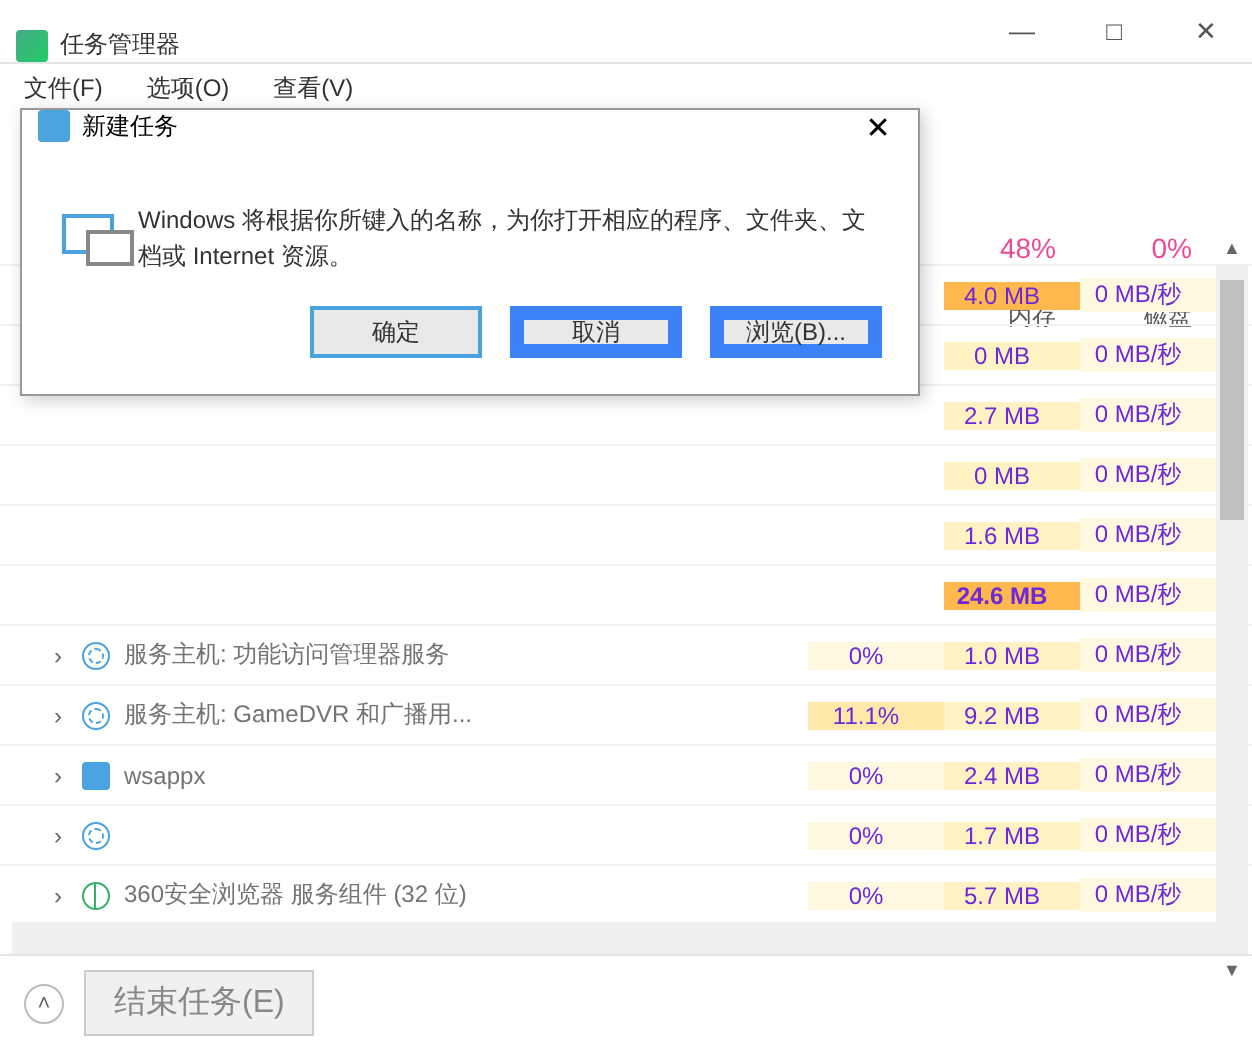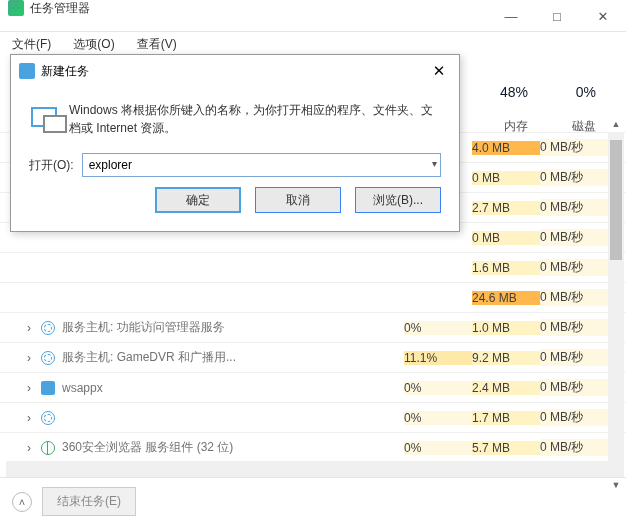--- a/index.html
+++ b/index.html
@@ -1,37 +1,37 @@
 <!DOCTYPE html>
 <html><head>
 <meta charset="utf-8">
 <style>
   * { box-sizing: border-box; margin: 0; padding: 0; font-family: "Microsoft YaHei", "Segoe UI", sans-serif; }
   body { background: #fff; width: 626px; height: 525px; position: relative; overflow: hidden; }
   
-  .titlebar { height: 32px; display: flex; align-items: flex-start; border-bottom: 1px solid #e5e5e5; }
+  .titlebar { height: 32px; display: flex; align-items: flex-end; border-bottom: 1px solid #e5e5e5; }
   .titlebar .icon { width: 16px; height: 16px; margin: 0 6px 0 8px; background: linear-gradient(135deg,#4a8,#2c6); border-radius:2px; }
   .titlebar .title { flex:1; font-size:12px; color:#333; }
   .win-btns { display:flex; }
   .win-btn { width:46px; height:32px; display:flex; align-items:center; justify-content:center; font-size:13px; color:#555; }
   
   .menubar { height:24px; display:flex; align-items:center; padding-left:6px; font-size:12px; color:#333; gap:10px; }
   .menubar span { padding:2px 6px; }
   
   .content { position:relative; height:calc(525px - 32px - 24px - 48px); }
   
   .headers { position:absolute; right:20px; top:28px; display:flex; text-align:right; }
   .hcol { width:68px; padding-right:10px; }
-  .hcol .pct { font-size:14px; color:#0f172a; }
+  .hcol .pct { font-size:14px; color:#ec4899;margin-top:32px; }
   .hcol .lab { font-size:12px; color:#555; margin-top:18px; }
   
   .rows { position:absolute; top:76px; left:0; right:0; }
   .row { height:30px; display:flex; align-items:center; font-size:12px; border-top:1px solid #f0f0f0; }
   .row .spacer { flex:1; }
-  .cell { width:68px; text-align:left; padding-right:10px; color:#404040; }
+  .cell { width:68px; text-align:center; padding-right:10px; color:#6d28d9; }
   .cell.cpu { background:#fff8e0; }
   .cell.mem { background:#fff3c4; }
   .cell.dsk { background:#fff8e0; }
   .row .exp { width:22px; text-align:center; color:#666; }
   .row .picon { width:16px; height:16px; margin-right:6px; display:inline-flex; align-items:center; justify-content:center; }
   .row .pname { color:#737373; }
   .gear { width:14px; height:14px; border:1.5px solid #4aa3df; border-radius:50%; position:relative; }
   .gear::before { content:""; position:absolute; inset:2px; border:1.5px dashed #4aa3df; border-radius:50%; }
   .shield { width:14px; height:14px; background:#4aa3df; border-radius:2px; }
   .globe { width:14px; height:14px; border:1.5px solid #35b06b; border-radius:50%; position:relative; }
@@ -40,42 +40,42 @@
   .vscroll { position:absolute; right:2px; top:76px; width:16px; bottom:0; background:#f0f0f0; }
   .thumb { position:absolute; left:2px; right:2px; top:8px; height:120px; background:#c0c0c0; }
   .arrow { position:absolute; left:0; right:0; height:16px; display:flex; align-items:center; justify-content:center; color:#666; font-size:9px; }
   .arrow.up{top:-16px} .arrow.dn{bottom:-16px}
   
   .hscroll { position:absolute; bottom:48px; left:6px; right:6px; height:16px; background:#f0f0f0; }
   
   .footer { position:absolute; bottom:0; left:0; right:0; height:48px; border-top:1px solid #e5e5e5; display:flex; align-items:center; padding:0 12px; }
   .footer .chev { width:20px; height:20px; border:1px solid #bbb; border-radius:50%; display:flex; align-items:center; justify-content:center; font-size:11px; color:#666; margin-right:10px; }
   .footer .lbl { font-size:12px; color:#333; flex:1; }
-  .endbtn { padding:5px 14px; font-size:12px; border:1px solid #ccc; background:#f0f0f0; color:#888; }
+  .endbtn { padding:5px 14px; font-size:16px; border:1px solid #ccc; background:#f0f0f0; color:#888; }
   
   
   .dialog { position:absolute; left:10px; top:54px; width:450px; background:#fff; border:1px solid #999; box-shadow:2px 2px 8px rgba(0,0,0,0.2); }
-  .dlg-title { height:32px; display:flex; align-items:center; padding-left:8px; font-size:12px; }
+  .dlg-title { height:32px; display:flex; padding-left:8px; font-size:12px; }
   .dlg-title .dicon { width:16px; height:16px; background:#4aa3df; margin-right:6px; border-radius:2px; }
   .dlg-title .t { flex:1; }
   .dlg-title .x { width:40px; text-align:center; font-size:15px; }
   .dlg-body { padding:14px 18px 18px; font-size:12px; color:#333; }
   .dlg-desc { display:flex; gap:4px; margin-bottom:16px; }
   .runicon { width:36px; height:36px; flex-shrink:0; position:relative; }
   .runicon::before{content:"";position:absolute;left:2px;top:6px;width:22px;height:16px;border:2px solid #4aa3df;background:#fff;}
   .runicon::after{content:"";position:absolute;left:14px;top:14px;width:20px;height:14px;border:2px solid #888;background:#fff;}
   .open-row { display:flex; align-items:center; gap:8px; margin-bottom:10px; }
   .open-row label { }
   .combo { flex:1; position:relative; }
   .combo input { width:100%; height:24px; border:1px solid #7aa7d8; padding:0 20px 0 6px; font-size:12px; outline:none; }
   .combo .dd { position:absolute; right:4px; top:5px; font-size:10px; color:#555; }
   .chk-row { display:flex; align-items:center; gap:6px; margin-left:48px; margin-bottom:22px; }
   .chk { width:13px; height:13px; border:1px solid #888; }
   .btns { display:flex; justify-content:flex-end; gap:14px; }
-  .btn { width:86px; height:26px; border:1px solid #3b82f6; background:#e9e9e9; font-size:12px; display:flex; align-items:center; justify-content:center; }
+  .btn { width:86px; height:26px; border:7px solid #3b82f6; background:#e9e9e9; font-size:12px; display:flex; align-items:center; justify-content:center; }
   .btn.default { border:2px solid #4aa3df; }
 </style>
 </head>
 <body>
 
 <div class="titlebar">
   <div class="icon"></div>
   <div class="title">任务管理器</div>
   <div class="win-btns">
     <div class="win-btn">—</div>
@@ -157,21 +157,21 @@
         <div class="cell dsk">0 MB/秒</div>
         <div style="width: 18px;"></div>
       </div>
       <div class="row">
         <div style="display: flex; align-items: center; padding-left: 18px;">
           <span class="exp"></span>
           <span class="pname"></span>
         </div>
         <div class="spacer"></div>
         <div class="cell cpu "></div>
-        <div class="cell mem" style="background: rgb(255, 184, 77);">24.6 MB</div>
+        <div class="cell mem" style="background: rgb(255, 184, 77); font-weight: bold;">24.6 MB</div>
         <div class="cell dsk">0 MB/秒</div>
         <div style="width: 18px;"></div>
       </div>
       <div class="row">
         <div style="display: flex; align-items: center; padding-left: 18px;">
           <span class="exp">›</span>
           <span class="picon">
             <span class="gear"></span>
           </span>
           <span class="pname">服务主机: 功能访问管理器服务</span>
@@ -256,26 +256,19 @@
   <div class="dlg-title">
     <div class="dicon"></div>
     <div class="t">新建任务</div>
     <div class="x">✕</div>
   </div>
   <div class="dlg-body">
     <div class="dlg-desc">
       <div class="runicon"></div>
       <div style="line-height:1.5">Windows 将根据你所键入的名称，为你打开相应的程序、文件夹、文档或 Internet 资源。</div>
     </div>
-    <div class="open-row">
-      <label>打开(O):</label>
-      <div class="combo">
-        <input value="explorer" style="">
-        <div class="dd">▾</div>
-      </div>
-    </div>
     <div class="btns">
       <div class="btn default">确定</div>
       <div class="btn">取消</div>
       <div class="btn">浏览(B)...</div>
     </div>
   </div>
 </div>
 
 </body></html>

